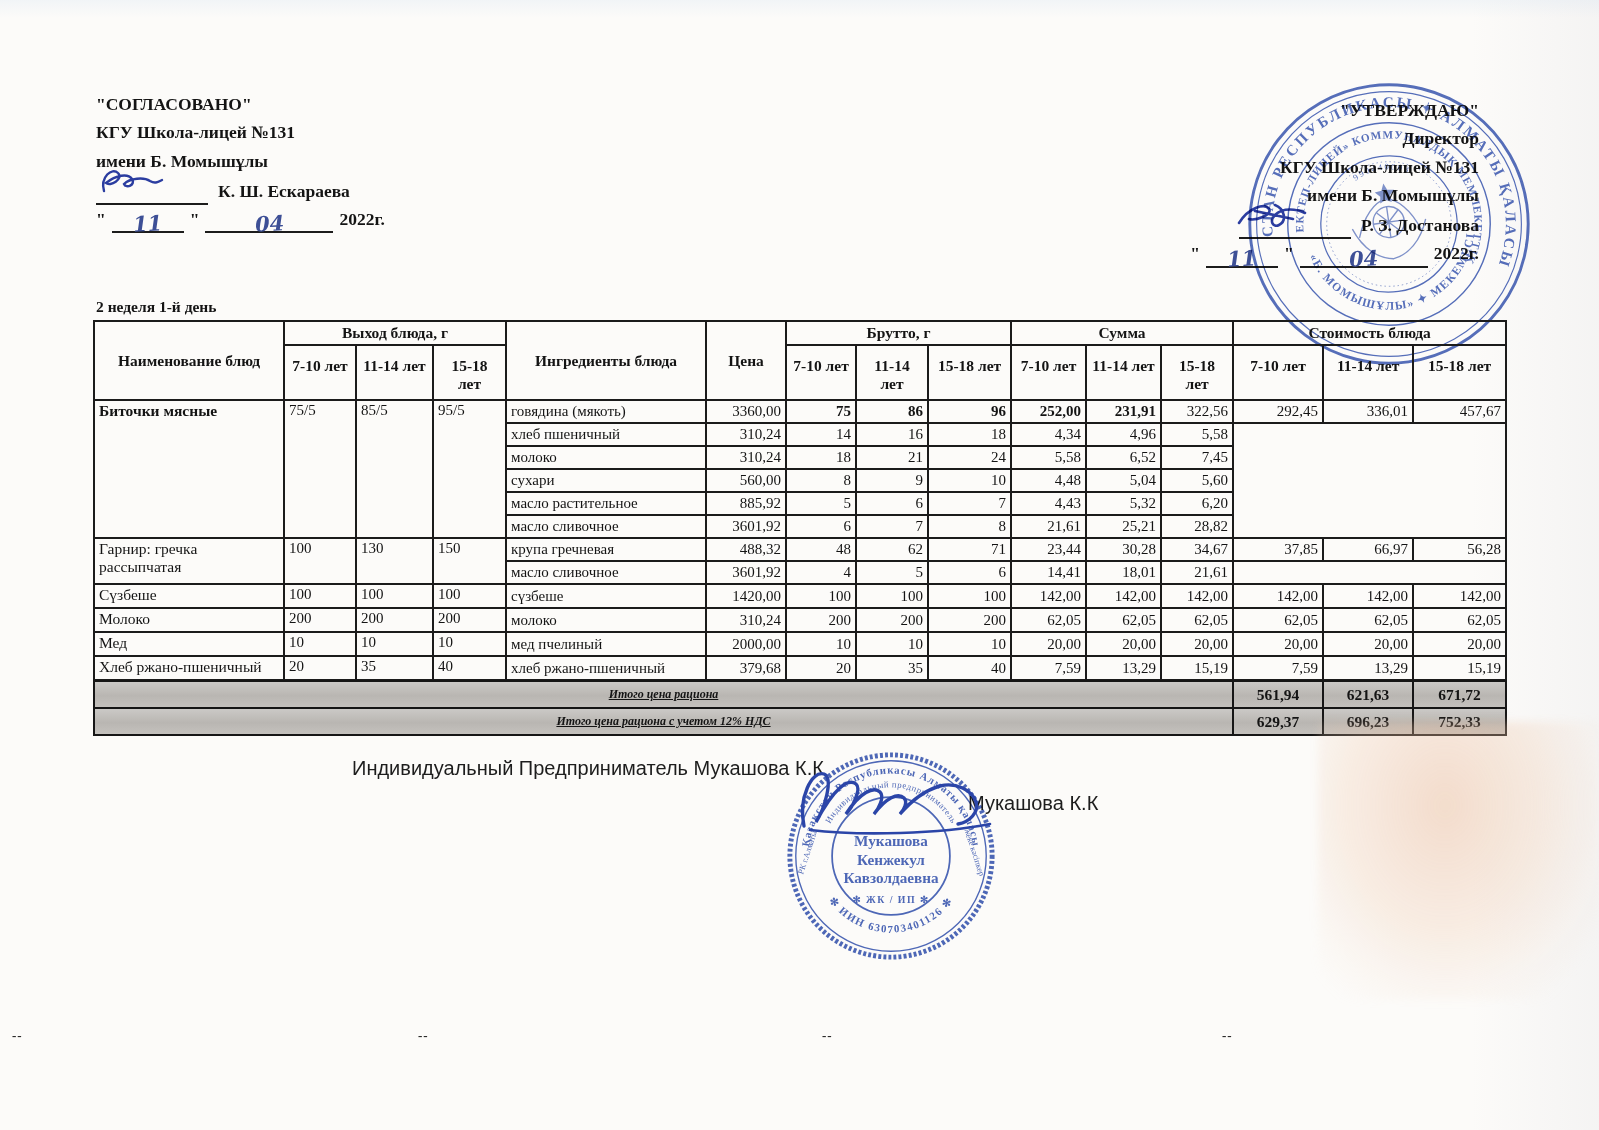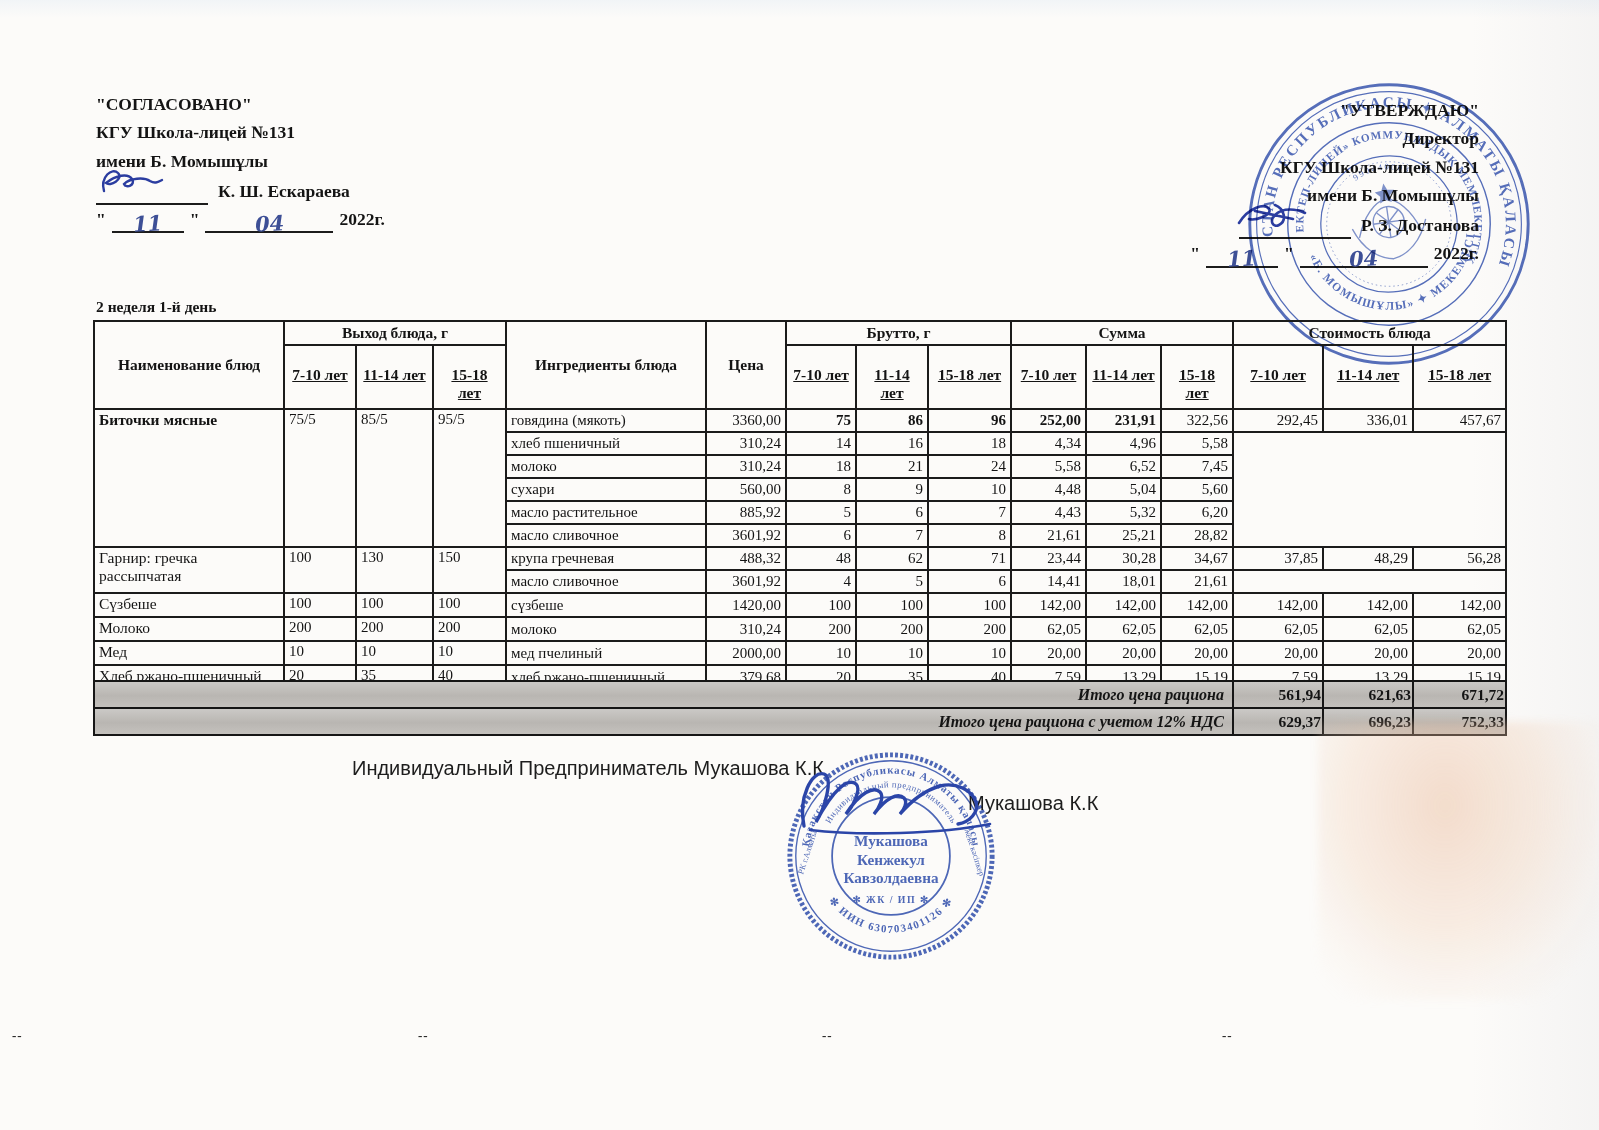--- a/index.html
+++ b/index.html
@@ -21,35 +21,35 @@
   .approve-right .date-row{justify-content:flex-end;}
   .d-line{display:inline-block;border-bottom:2px solid #1c1c1c;text-align:center;height:24px;}
   .d-day{width:72px;} .d-mon{width:128px;}
   .hand{font-style:italic;font-weight:bold;color:#3d4f96;font-size:21px;transform:rotate(-3deg);display:inline-block;font-family:"DejaVu Serif",serif;}
   
   .caption{position:absolute;left:96px;top:298px;font-weight:bold;font-size:15.5px;}
   table{border-collapse:collapse;table-layout:fixed;}
   .menu-table{position:absolute;left:93px;top:320px;width:1412px;}
   .menu-table th,.menu-table td{border:2px solid #1b1b1b;font-size:15px;padding:0 4px;overflow:hidden;}
   .menu-table th{font-weight:bold;font-size:15.5px;text-align:center;}
-  tr.h1 th{height:22px;} tr.h2 th{height:42px;vertical-align:top;padding-top:20px;text-decoration:underline;}
+  tr.h1 th{height:22px;} tr.h2 th{height:42px;vertical-align:top;padding-top:11px;}
   .menu-table td{height:21px;}
   td.dish{vertical-align:top;text-align:left;font-size:15.5px;padding-top:1px;}
   td.dish.b{font-weight:bold;}
   td.out{vertical-align:top;padding-top:1px;}
   td.ing{text-align:left;}
   td.num{text-align:right;padding-right:4px;}
   td.bd{font-weight:bold;border-radius:8px;}
   td.empty{background:transparent;}
   td.cal-label{font-weight:bold;text-align:left;font-size:15.5px;}
   .totals-table{position:absolute;left:93px;top:680px;width:1412px;}
   .totals-table td{border:2px solid #161616;height:23px;font-size:15.5px;
        background:linear-gradient(180deg,#cbc9c6 0%,#b9b6b2 55%,#c4c1bd 100%);}
-  td.tot-label{font-weight:bold;font-style:italic;text-align:right;padding:0 8px;font-size:16px;}
-  td.tot-val{font-weight:bold;text-align:right;}
+  td.tot-label{font-weight:bold;font-style:italic;text-align:center;padding:0 8px;font-size:12px;text-decoration:underline;}
+  td.tot-val{font-weight:bold;text-align:center;}
   
   .school-stamp{position:absolute;left:1243px;top:78px;width:292px;height:292px;opacity:.88;transform:rotate(-8deg);mix-blend-mode:multiply;}
   .ip-stamp{position:absolute;left:783px;top:748px;width:216px;height:216px;opacity:.92;mix-blend-mode:multiply;}
   .ip-signature{position:absolute;left:790px;top:752px;overflow:visible;}
   
   .ip-line{position:absolute;left:352px;top:757px;font-family:"Liberation Sans",sans-serif;font-size:20px;color:#1d1d1d;}
   .ip-name2{position:absolute;left:968px;top:792px;font-family:"Liberation Sans",sans-serif;font-size:20px;color:#1d1d1d;}
   .pink-blob{position:absolute;left:1318px;top:722px;width:282px;height:278px;pointer-events:none;
       background:radial-gradient(ellipse at 45% 30%,rgba(231,178,142,.42) 0%,rgba(238,199,170,.28) 45%,rgba(244,220,200,.12) 70%,transparent 85%);
       filter:blur(4px);}
@@ -261,21 +261,21 @@
       <td class="out" rowspan="2">150</td>
       <td class="ing">крупа гречневая</td>
       <td class="num">488,32</td>
       <td class="num">48</td>
       <td class="num">62</td>
       <td class="num">71</td>
       <td class="num">23,44</td>
       <td class="num">30,28</td>
       <td class="num">34,67</td>
       <td class="num">37,85</td>
-      <td class="num">48,29</td>
+      <td class="num">66,97</td>
       <td class="num">56,28</td>
     </tr>
     <tr>
       <td class="ing">масло сливочное</td>
       <td class="num">3601,92</td>
       <td class="num">4</td>
       <td class="num">5</td>
       <td class="num">6</td>
       <td class="num">14,41</td>
       <td class="num">18,01</td>

